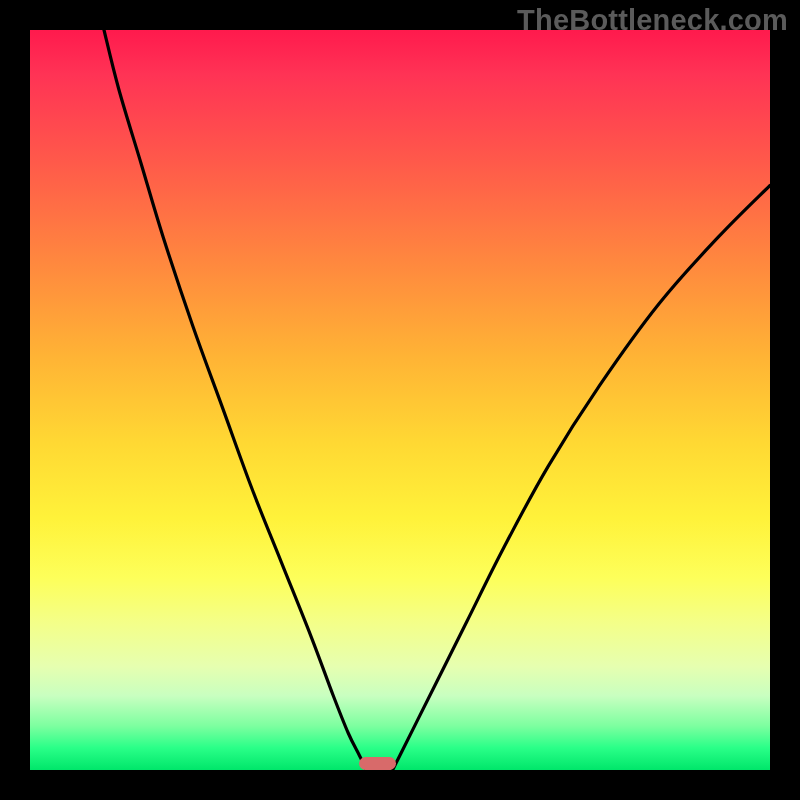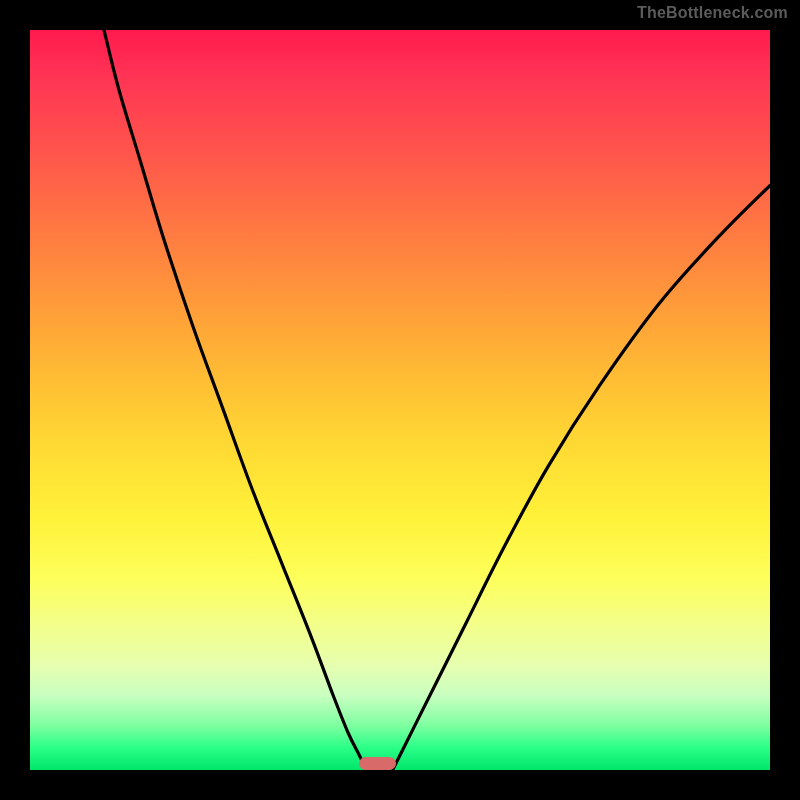--- a/index.html
+++ b/index.html
@@ -8,21 +8,21 @@
     position: relative;
     width: 800px;
     height: 800px;
     background: #000;
   }
   .watermark {
     position: absolute;
     top: 4px;
     right: 12px;
     font-family: Arial, Helvetica, sans-serif;
-    font-size: 16px;
+    font-size: 29px;
     font-weight: 600;
     color: #5b5b5b;
     letter-spacing: 0.2px;
     z-index: 4;
   }
   .plot-area {
     position: absolute;
     left: 30px;
     top: 30px;
     width: 740px;

